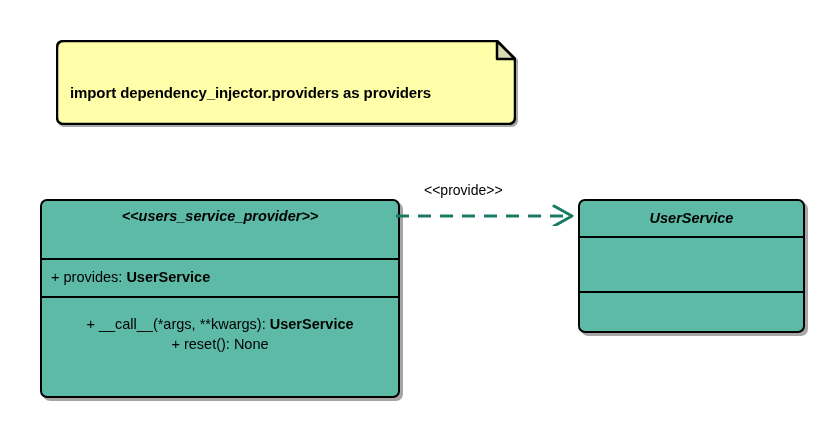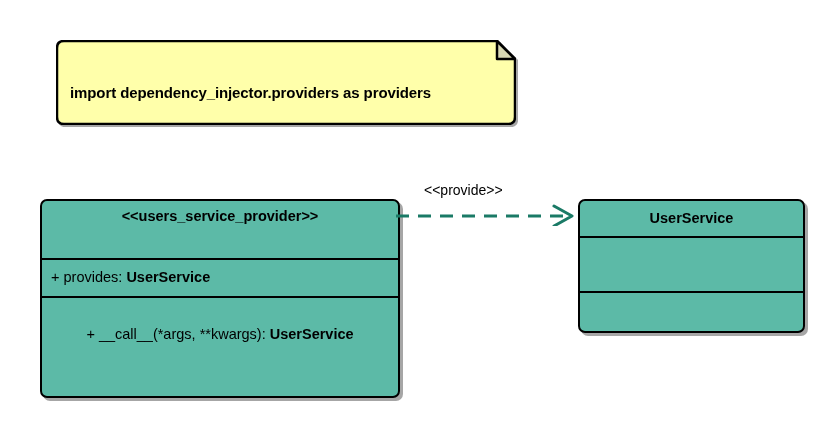--- a/index.html
+++ b/index.html
@@ -70,20 +70,21 @@
   }
   .comp-title {
     text-align: center;
     font-weight: bold;
     padding-top: 6px;
     padding-bottom: 6px;
   }
   .comp-title .line {
     display: block;
     white-space: nowrap;
+    font-style: italic;
   }
   .member {
     white-space: nowrap;
     display: block;
   }
   .member b {
     font-weight: bold;
   }
 
   
@@ -160,20 +161,21 @@
 
   <div class="uml-class" id="provider-class">
     <div class="compartment comp-title">
       <span class="line">&lt;&lt;users_service_provider&gt;&gt;</span>
     </div>
     <div class="compartment comp-attrs">
       <span class="member"><span>+ provides: </span><b>UserService</b></span>
     </div>
     <div class="compartment comp-methods">
       <span class="member"><span>+ __call__(*args, **kwargs): </span><b>UserService</b></span>
+      <span class="member"><span>+ reset(): None</span><b></b></span>
     </div>
   </div>
 
   <div class="connector">
     <svg width="186" height="44" viewBox="0 0 186 44">
       <line x1="0" y1="34" x2="172" y2="34" stroke="#1a7a66" stroke-width="3" stroke-dasharray="13,9"></line>
       <polyline points="158,24 176,34 158,44" fill="none" stroke="#1a7a66" stroke-width="3" stroke-linecap="round" stroke-linejoin="round"></polyline>
     </svg>
     <div class="connector-label">&lt;&lt;provide&gt;&gt;</div>
   </div>

